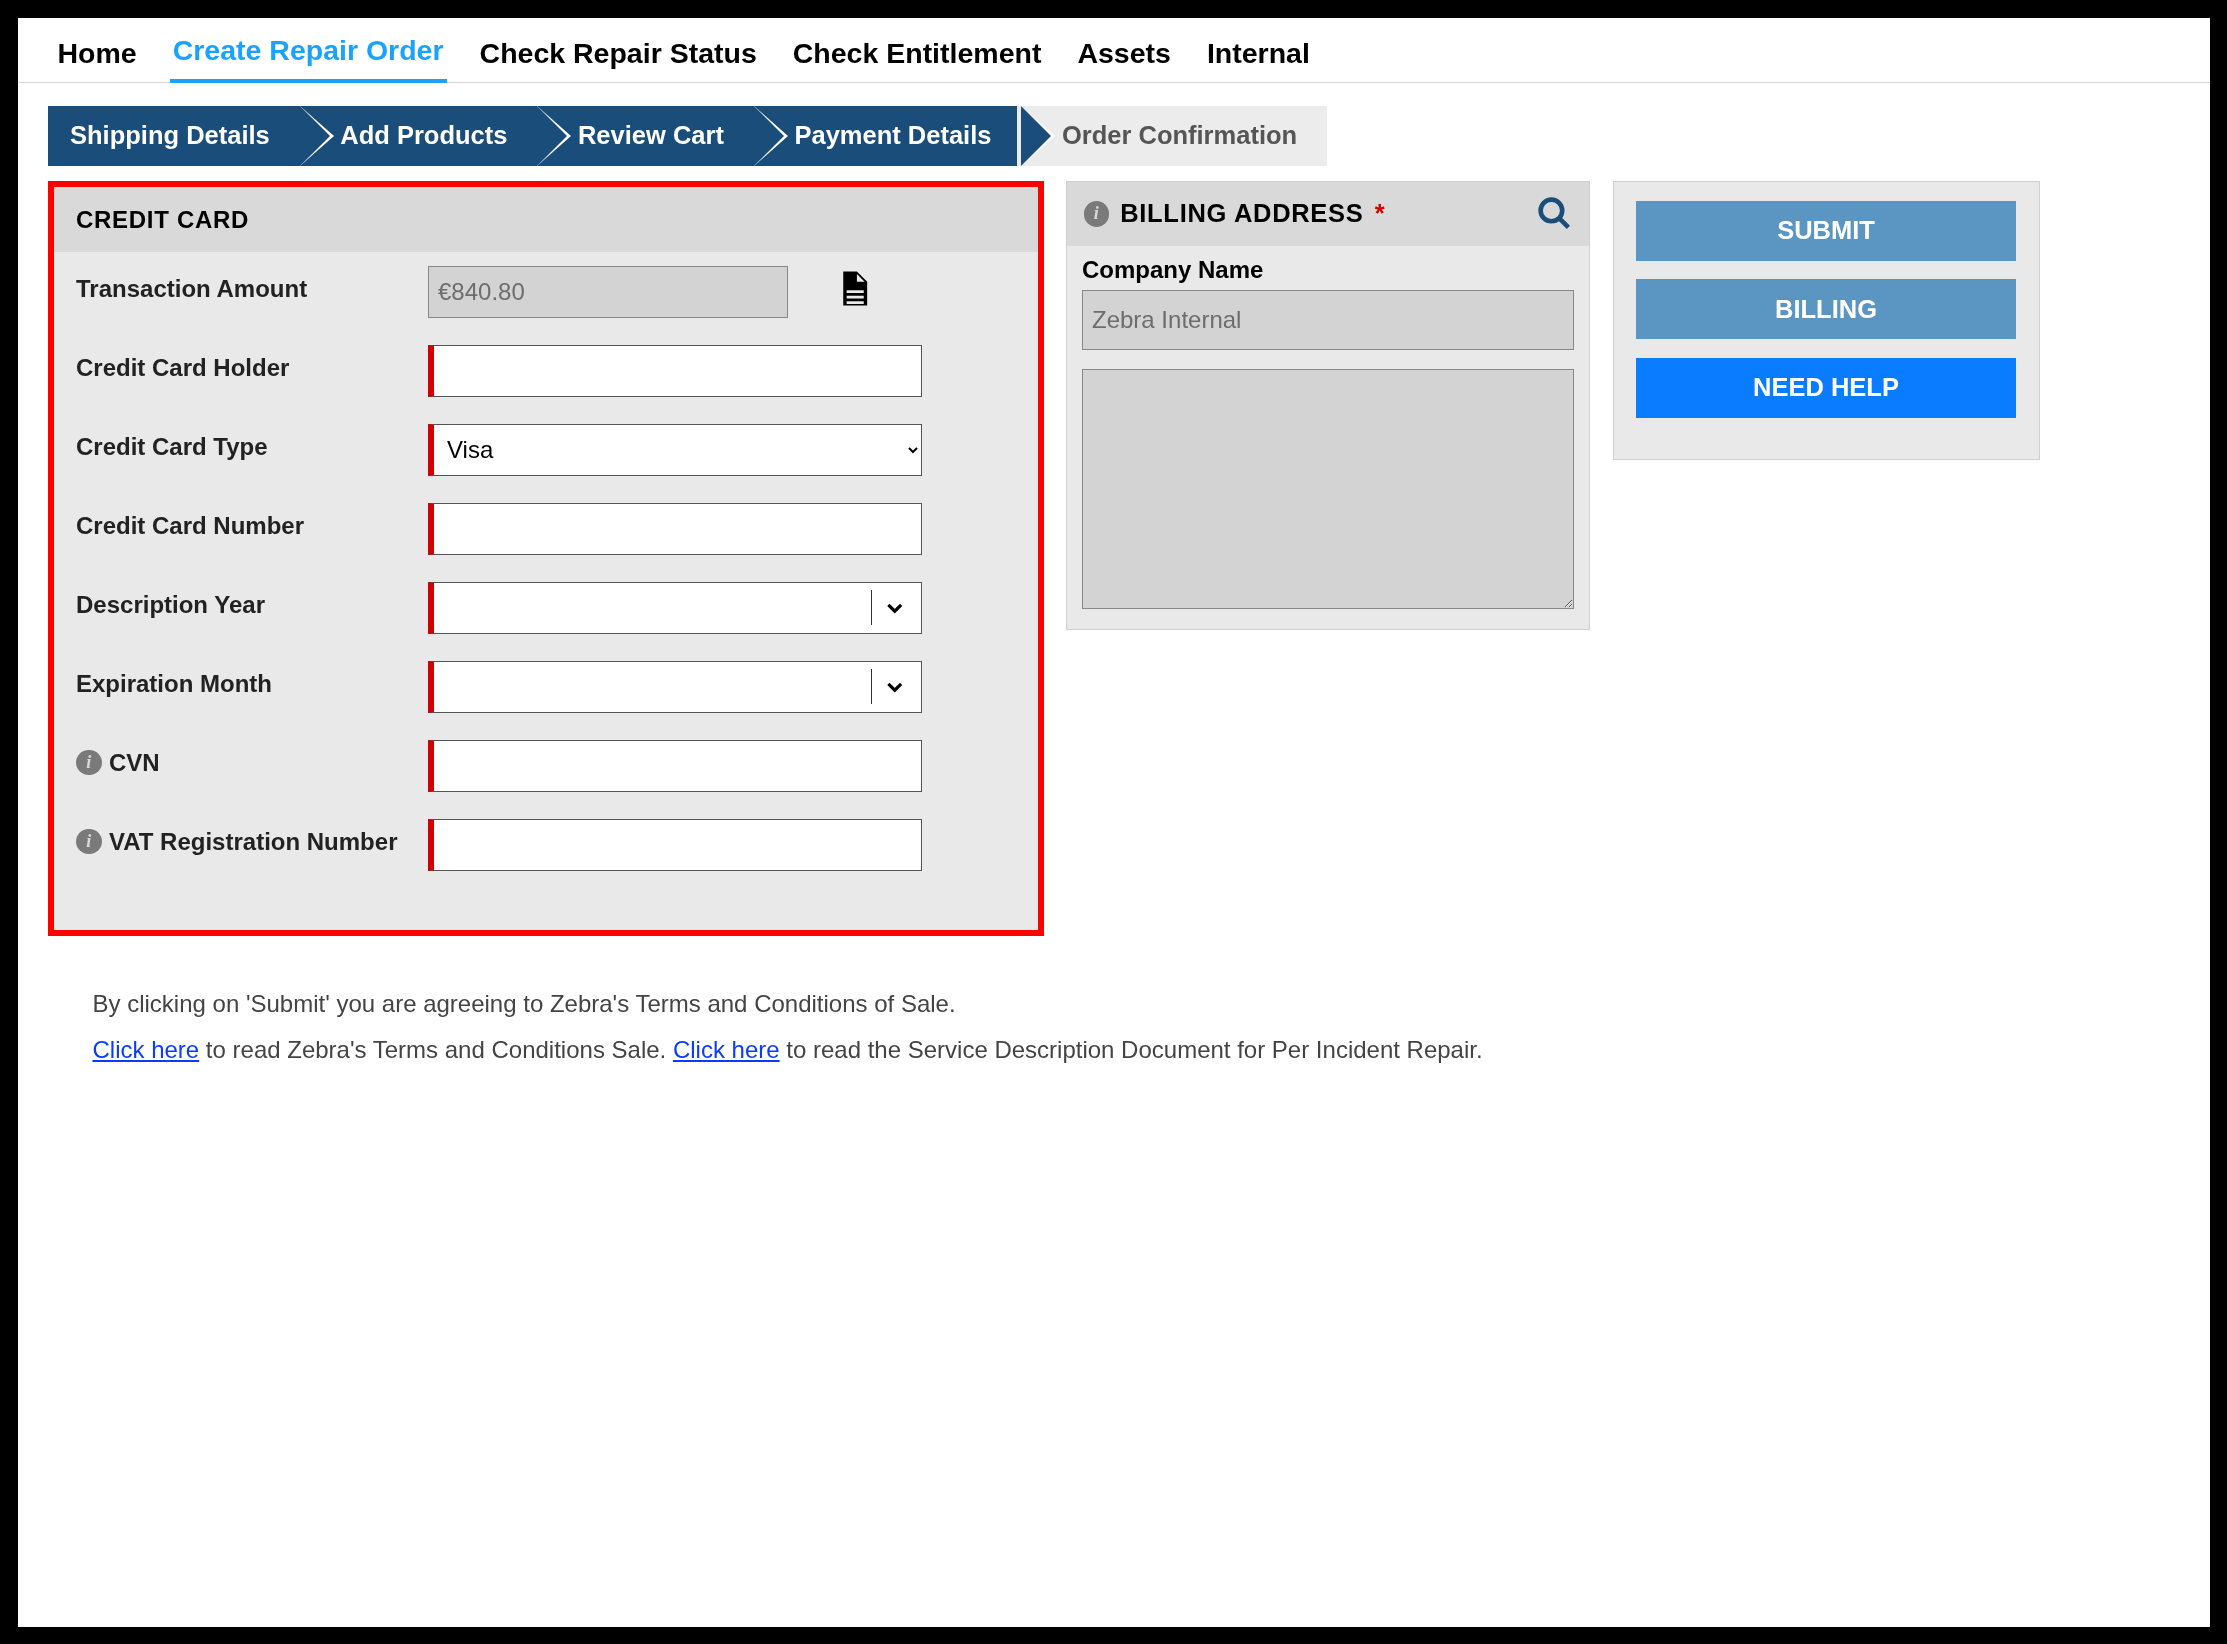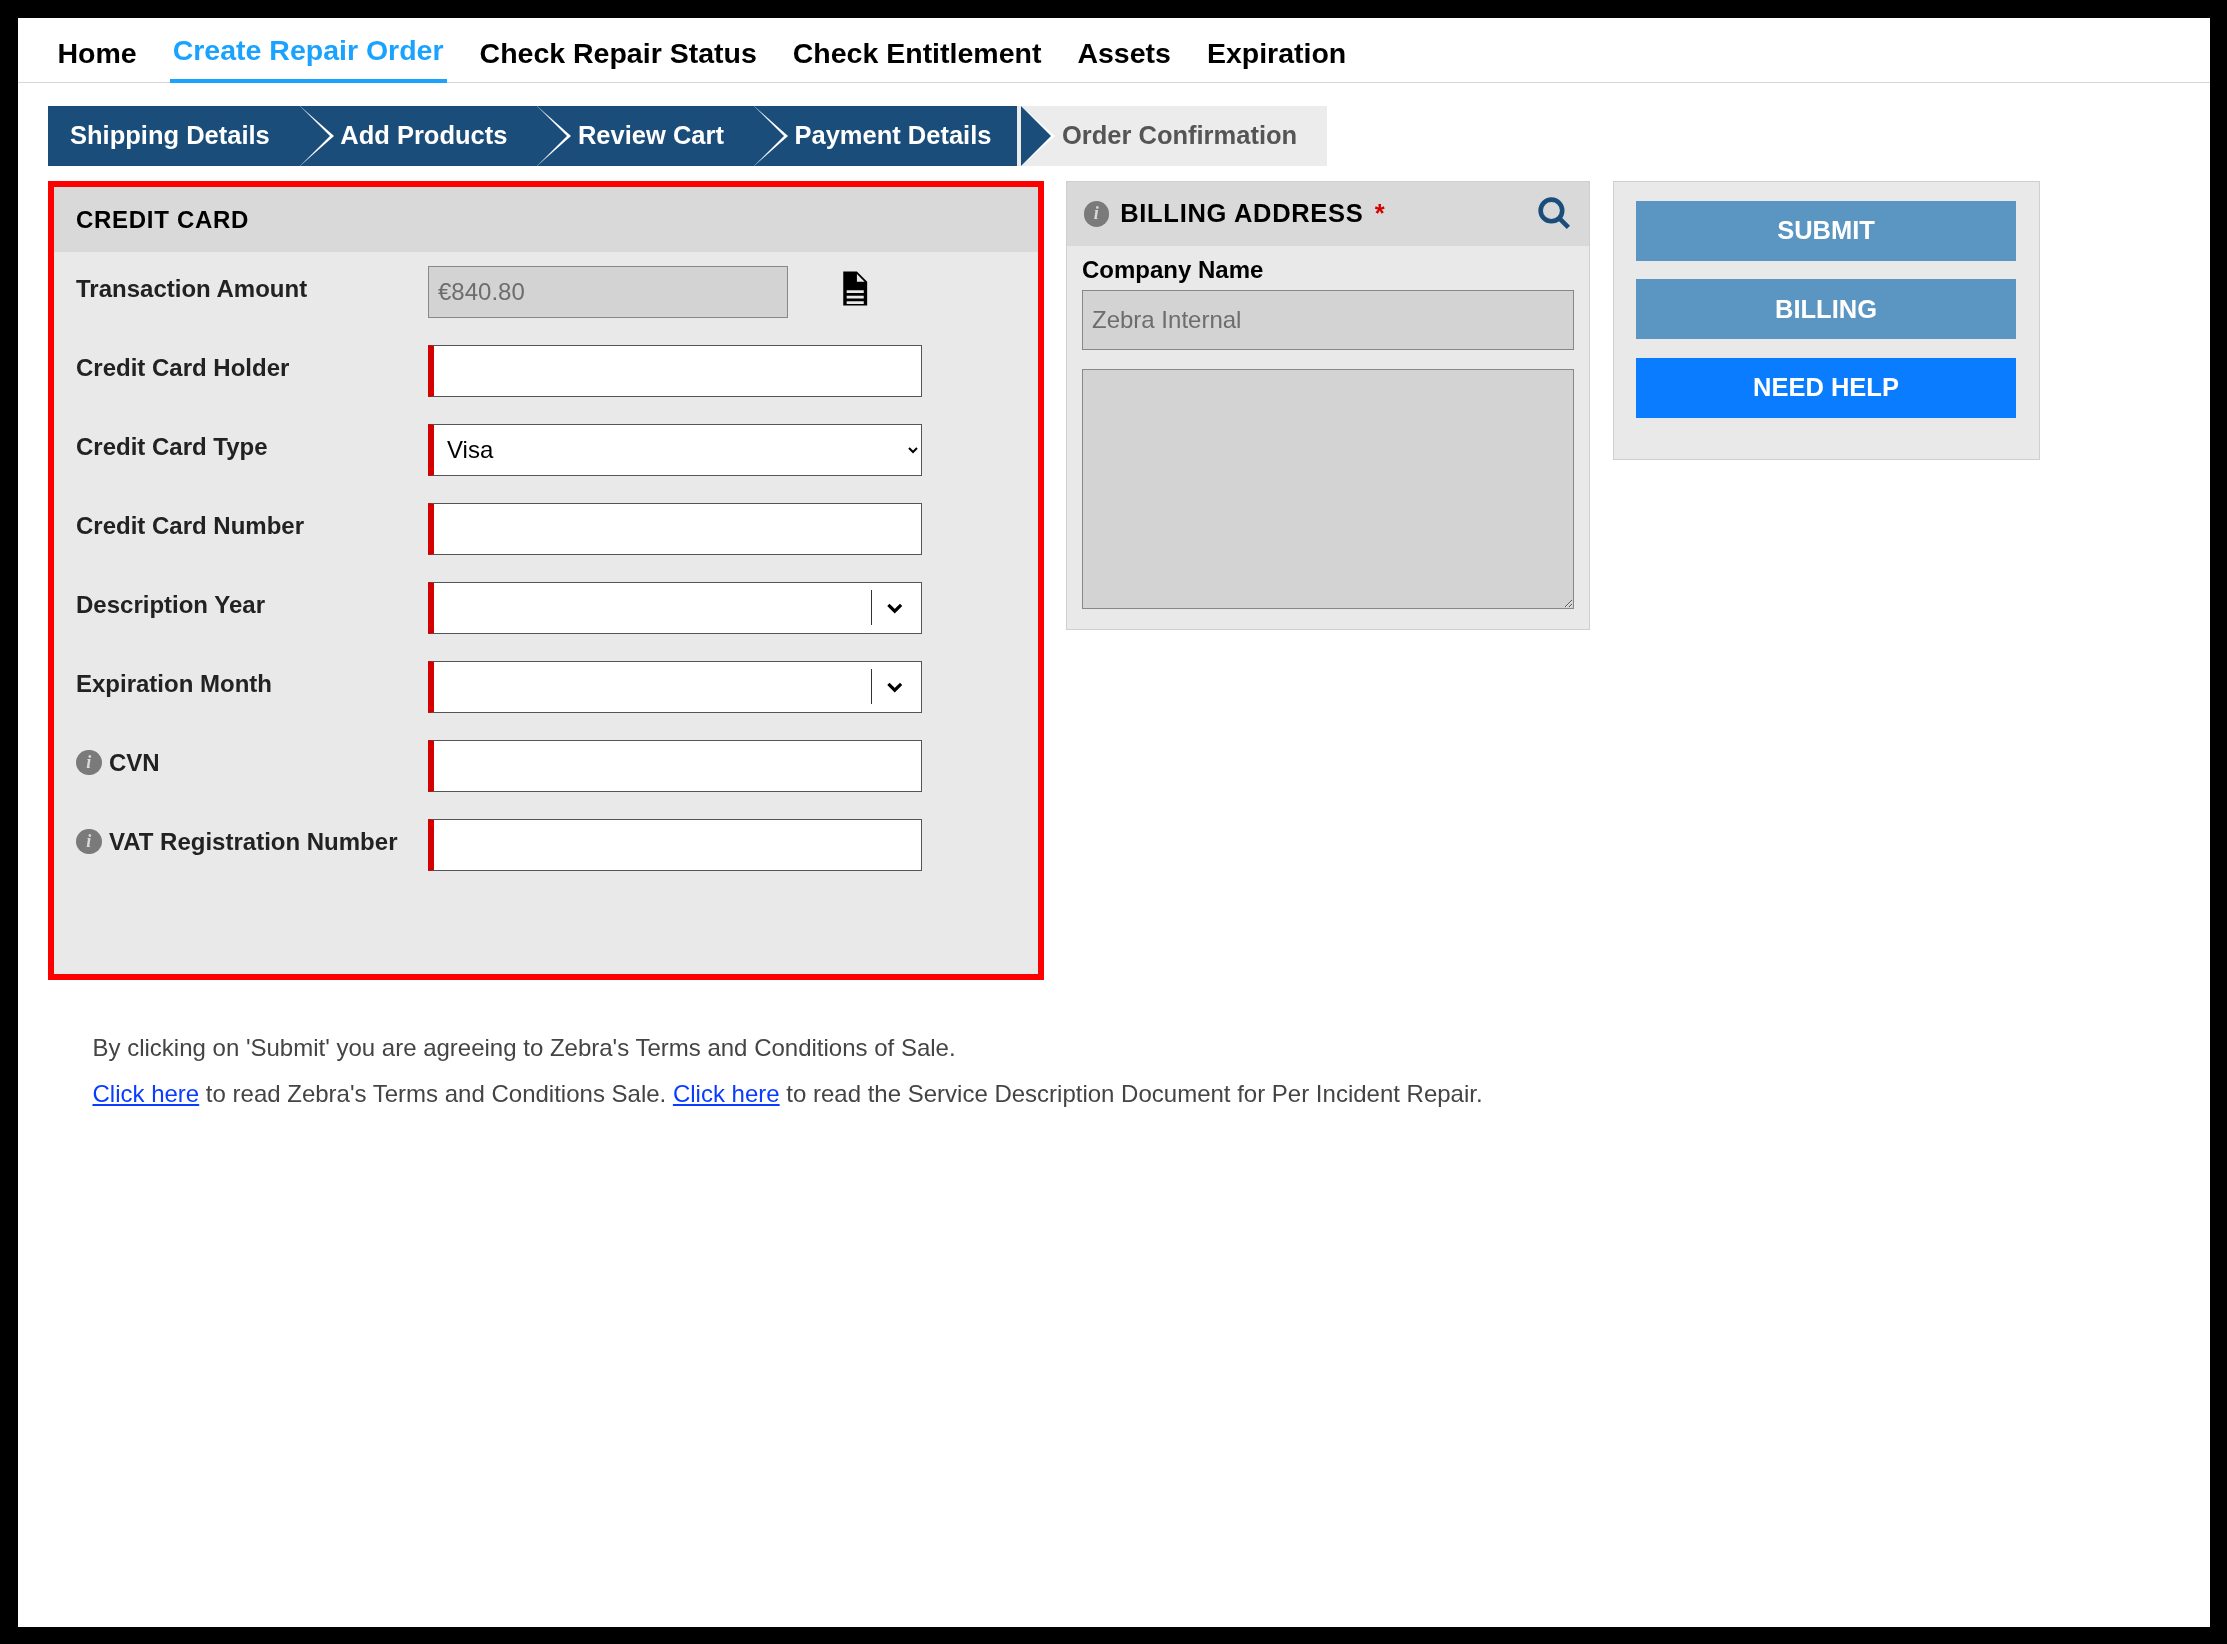--- a/index.html
+++ b/index.html
@@ -96,21 +96,21 @@
   }
 
   
   .panel {
     background: #e9e9e9;
     border: 0.7px solid #cfcfcf;
   }
   .credit-panel {
     width: 996px;
     border: 6px solid #ff0000;
-    padding-bottom: 90px;
+    padding-bottom: 46px;
     position: relative;
   }
   .panel-header {
     background: #d9d9d9;
     font-weight: 700;
     font-size: 24px;
     padding: 18.7px 22.5px;
     letter-spacing: 0.7px;
   }
   .form-row {
@@ -279,21 +279,21 @@
 <body>
 
 <div class="page">
 
   <div class="topnav">
     <div class="tab">Home</div>
     <div class="tab active">Create Repair Order</div>
     <div class="tab">Check Repair Status</div>
     <div class="tab">Check Entitlement</div>
     <div class="tab">Assets</div>
-    <div class="tab">Expiration</div>
+    <div class="tab">Internal</div>
   </div>
 
   <div class="steps">
     <div class="step first">Shipping Details</div>
     <div class="step">Add Products</div>
     <div class="step">Review Cart</div>
     <div class="step">Payment Details</div>
     <div class="step inactive last">Order Confirmation</div>
   </div>
 

